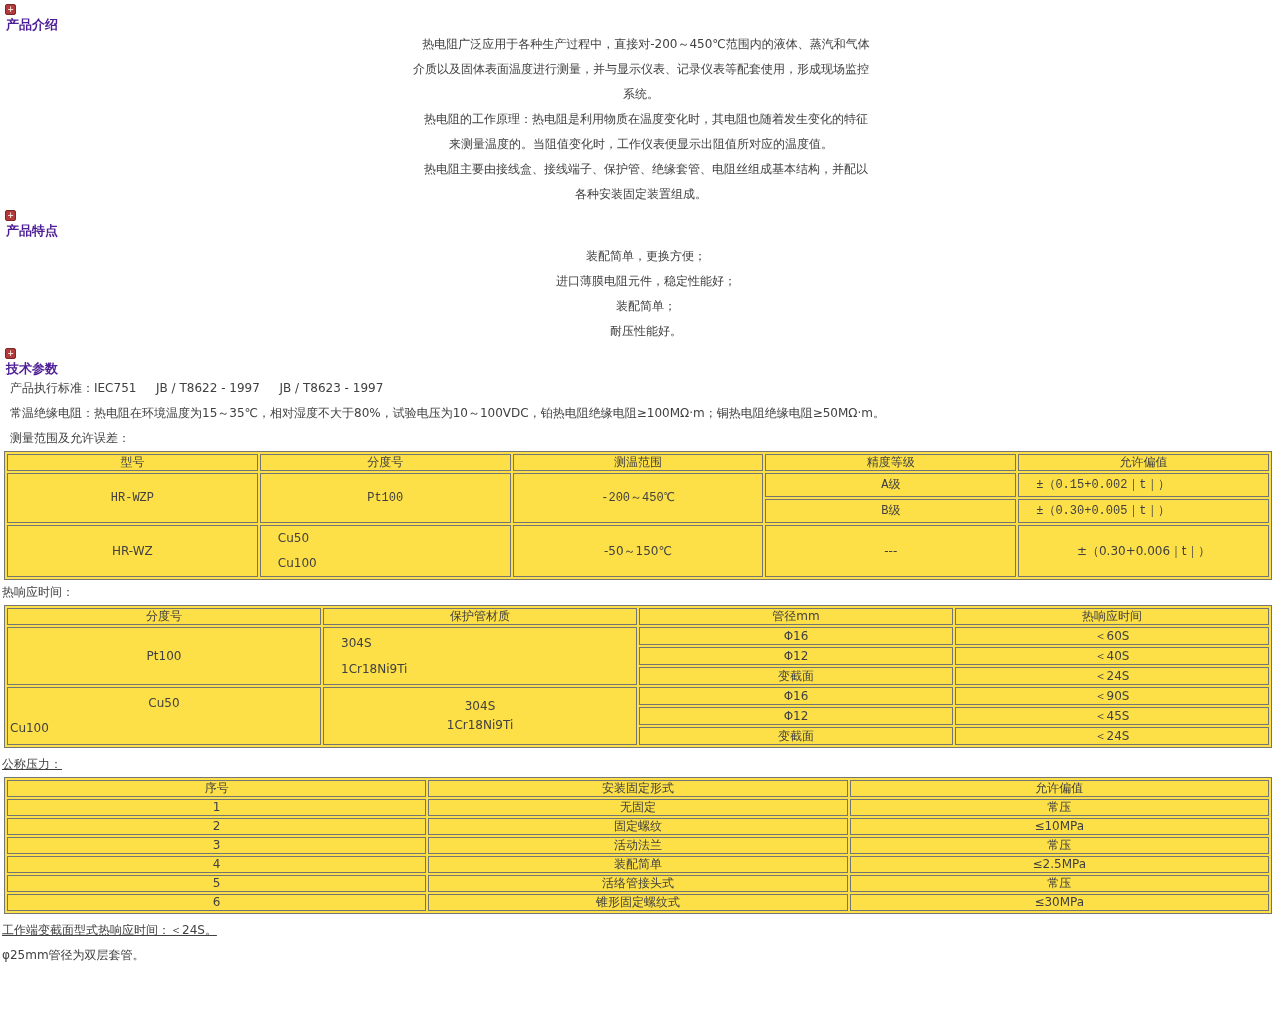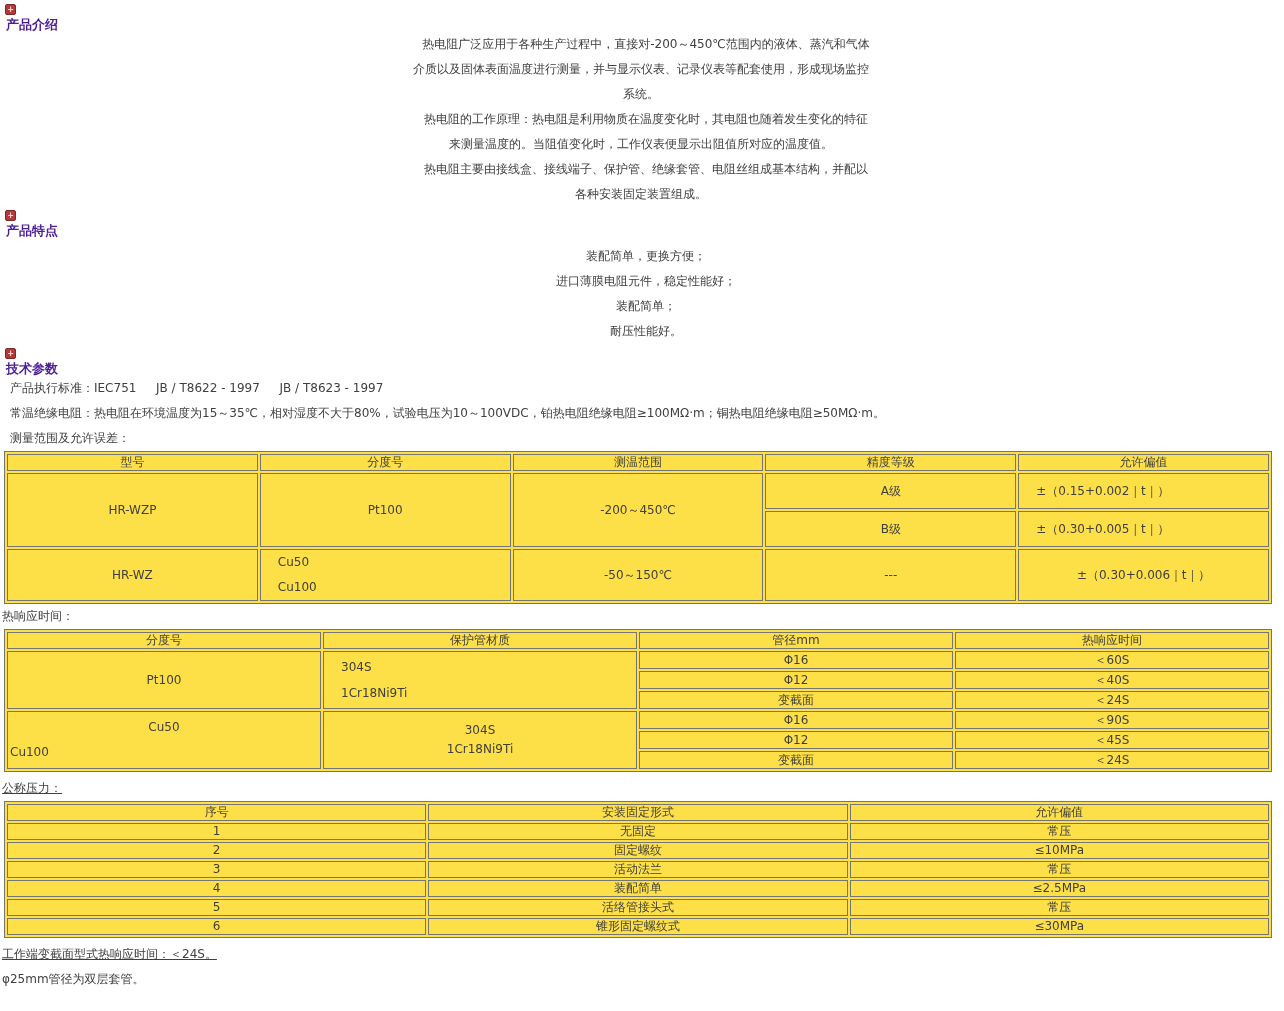--- a/index.html
+++ b/index.html
@@ -63,21 +63,21 @@
     vertical-align: middle;
     padding: 0 2px;
     font-size: 12px;
     line-height: 15px;
     overflow: hidden;
   }
   .tbl td.al { text-align: left; padding-left: 17px; }
   .tbl tr.rh16 td { height: 16px; }
   .tbl tr.rh17 td { height: 17px; }
   .tbl tr.rh18 td { height: 18px; }
-  .tbl tr.rh24 td { height: 36px; }
+  .tbl tr.rh24 td { height: 24px; font-family: Liberation Mono, monospace; }
   .tbl tr.rh50 td { height: 50px; }
   .two-line-left div { text-align: left; line-height: 25px; }
   .mat-left div { text-align: left; line-height: 26px; }
   .mat-center div { text-align: center; line-height: 19px; }
   .grad-mix .c-line { text-align: center; line-height: 25px; }
   .grad-mix .l-line { text-align: left; line-height: 25px; }
 </style>
 </head>
 <body>
 

